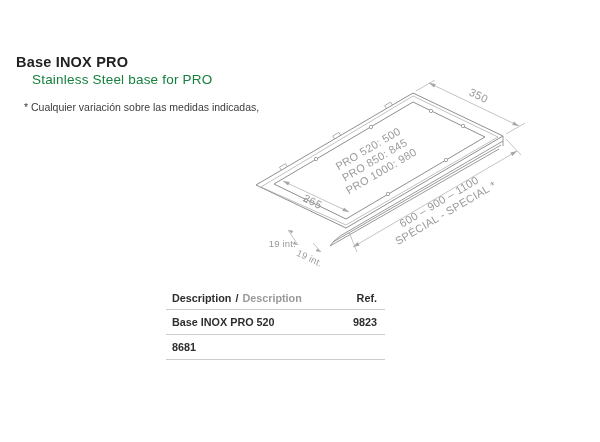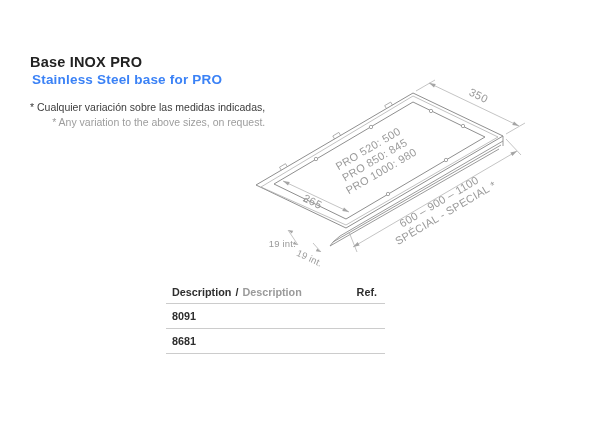--- a/index.html
+++ b/index.html
@@ -5,39 +5,39 @@
   html,body{margin:0;padding:0;}
   body{
     width:600px;height:442px;position:relative;overflow:hidden;
     background:#ffffff;
     font-family:"Liberation Sans",sans-serif;
     -webkit-font-smoothing:antialiased;
   }
   .page{position:absolute;inset:0;background:#fff;}
 
   .title{
-    position:absolute;left:30px;top:54px;
+    position:absolute;left:16px;top:54px;
     font-size:14.5px;font-weight:bold;color:#222;letter-spacing:.2px;
   }
   .subtitle{
     position:absolute;left:32px;top:72px;
-    font-size:13.5px;font-weight:bold;color:#3b82f6;letter-spacing:.2px;
+    font-size:13.5px;font-weight:normal;color:#15803d;letter-spacing:.2px;
   }
   .notes{
-    position:absolute;left:30px;top:100px;
-    font-size:10.5px;line-height:14.8px;color:#3c3c3c;text-align:right;
+    position:absolute;left:24px;top:100px;
+    font-size:10.5px;line-height:14.8px;color:#3c3c3c;
   }
   .note-muted{color:#9d9d9d;}
 
   .drawing{position:absolute;left:240px;top:60px;}
   .dwg-text{fill:#9a9a9a;font-family:"Liberation Sans",sans-serif;font-size:11px;letter-spacing:.3px;}
   .dwg-text-sm{fill:#9a9a9a;font-family:"Liberation Sans",sans-serif;font-size:9.5px;letter-spacing:.2px;}
 
   .ref-table{
-    position:absolute;left:166px;top:280px;width:219px;
+    position:absolute;left:166px;top:286px;width:219px;
     font-size:10.8px;font-weight:bold;color:#2e2e2e;
   }
   .t-row{
     display:flex;justify-content:space-between;align-items:center;
     height:24px;border-bottom:1px solid #cccccc;
     padding:0 8px 0 6px;
   }
   .t-row.t-header{height:23px;}
   .t-desc-muted{color:#9a9a9a;margin-left:4px;}
   .t-sep{margin-left:4px;}
@@ -46,21 +46,20 @@
 </head>
 <body>
 
 <div class="page">
 
   <div class="title">Base INOX PRO</div>
   <div class="subtitle">Stainless Steel base for PRO</div>
 
   <div class="notes">
     <div>* Cualquier variación sobre las medidas indicadas,</div>
-    <div class="note-muted">* Any variation to the above sizes, on request.</div>
   </div>
 
   <svg class="drawing" width="300" height="215" viewBox="240 60 300 215">
 
     <g stroke="#8f8f8f" fill="none" stroke-width="1" stroke-linejoin="round">
       <path fill="#ffffff" d="M256,185 L413,93 L503,136 L346,228 Z"></path>
       <path stroke="#a6a6a6" stroke-width="0.7" d="M261,187 L413,96 L498,137 L346,225 Z"></path>
       <path fill="#ffffff" d="M274,184 L413,102 L485,137 L346,219 Z"></path>
     </g>
 
@@ -136,20 +135,21 @@
   </svg>
 
   <div class="ref-table">
     <div class="t-row t-header">
       <div>
         <span>Description</span><span class="t-sep">/</span><span class="t-desc-muted">Description</span>
       </div>
       <div class="t-ref">Ref.</div>
     </div>
     <div class="t-row">
-      <div class="t-ref">8091</div>
+      <div>Base INOX PRO 520</div>
+      <div class="t-ref">9823</div>
     </div>
     <div class="t-row">
       <div class="t-ref">8681</div>
     </div>
   </div>
 
 </div>
 
 </body></html>

